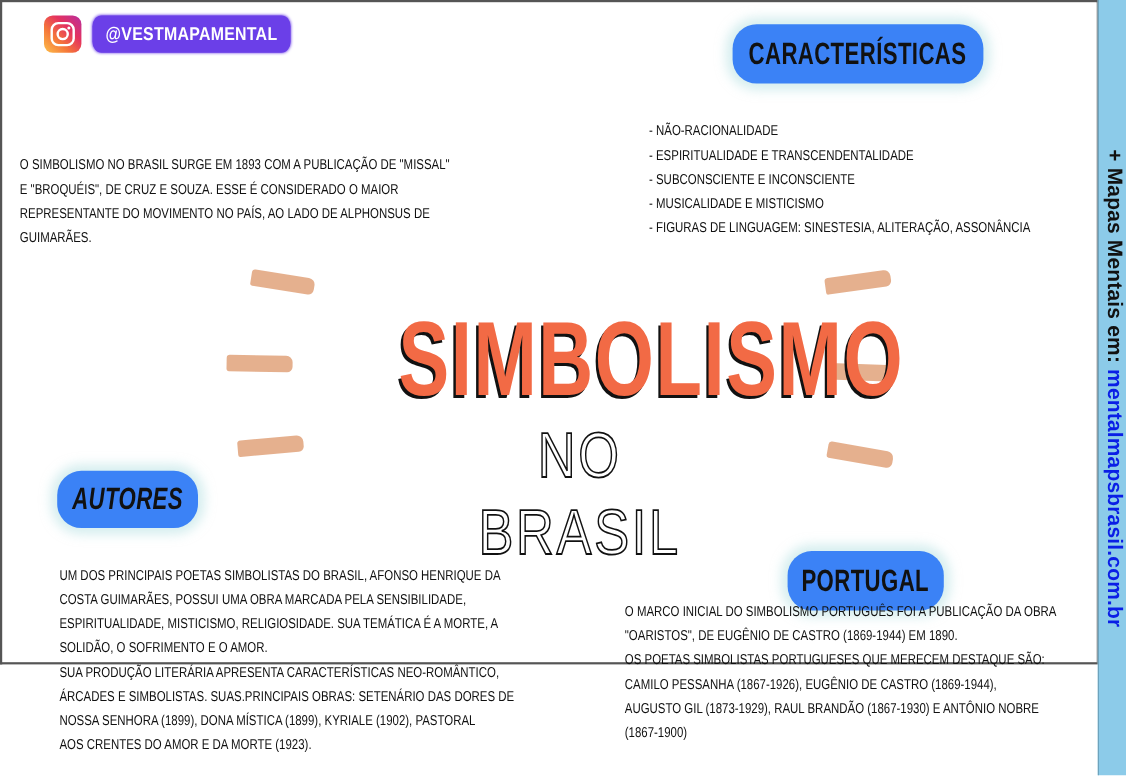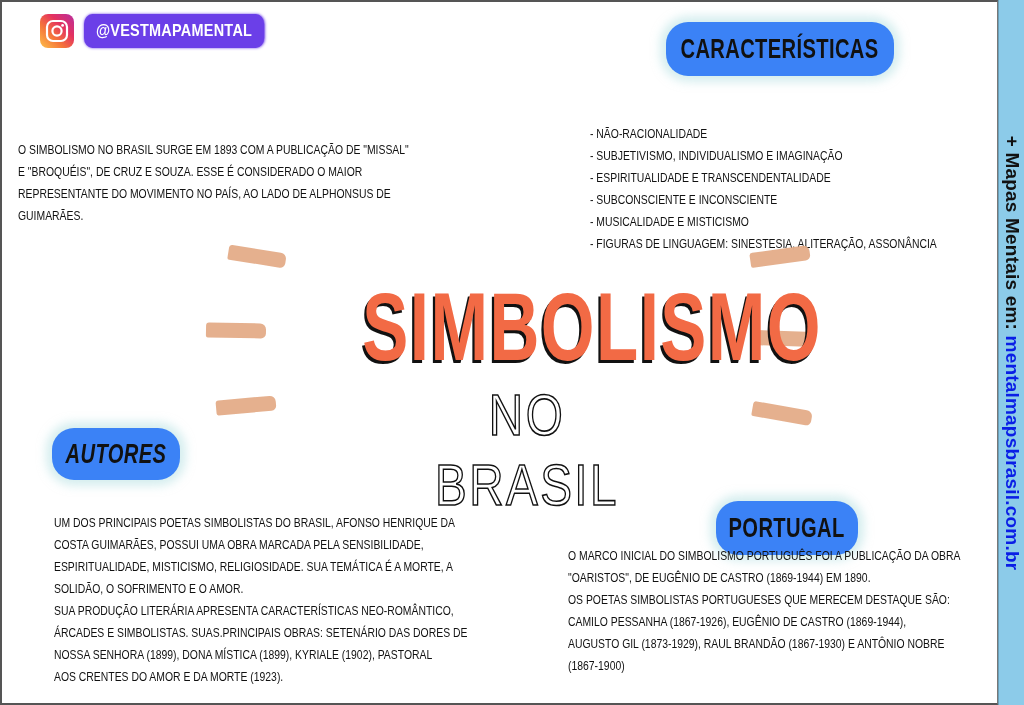--- a/index.html
+++ b/index.html
@@ -1,20 +1,20 @@
 <!DOCTYPE html>
 <html><head>
 <meta charset="utf-8">
 <style>
   * { box-sizing: border-box; margin: 0; padding: 0; }
   html, body { width: 1024px; height: 705px; overflow: hidden; background: #ffffff; }
   body { position: relative; font-family: "Liberation Sans", sans-serif; color: #111; }
 
   .page {
-    position: absolute; left: 0; top: 0; width: 998px; height: 705px;
+    position: absolute; left: 0; top: 0; width: 998px; height: 604px;
     background: #ffffff;
     border-left: 2px solid #555; border-top: 2px solid #555; border-bottom: 2px solid #555; border-right: 1px solid #777;
   }
 
   .sidebar {
     position: absolute; left: 998px; top: 0; width: 26px; height: 705px;
     background: #8ccbe9;
     border-left: 1px solid #6a9fb8;
   }
   .sidebar-text {
@@ -106,26 +106,23 @@
   <div class="body-text" style="left:16px; top:137px;">
     <div>O SIMBOLISMO NO BRASIL SURGE EM 1893 COM A PUBLICAÇÃO DE "MISSAL"</div>
     <div>E "BROQUÉIS", DE CRUZ E SOUZA. ESSE É CONSIDERADO O MAIOR</div>
     <div>REPRESENTANTE DO MOVIMENTO NO PAÍS, AO LADO DE ALPHONSUS DE</div>
     <div>GUIMARÃES.</div>
   </div>
 
   <div class="pill" style="left:664px; top:20px; width:228px; height:54px;">
     <span>CARACTERÍSTICAS</span>
   </div>
-  <ul class="body-text list" style="left:588px; top:121px;">
+  <ul class="body-text list" style="left:588px; top:106px;">
     <li>
         <div>- NÃO-RACIONALIDADE</div>
-      </li>
-    <li>
-        <div>- SUBJETIVISMO, INDIVIDUALISMO E IMAGINAÇÃO</div>
       </li>
     <li>
         <div>- ESPIRITUALIDADE E TRANSCENDENTALIDADE</div>
       </li>
     <li>
         <div>- SUBCONSCIENTE E INCONSCIENTE</div>
       </li>
     <li>
         <div>- MUSICALIDADE E MISTICISMO</div>
       </li>

